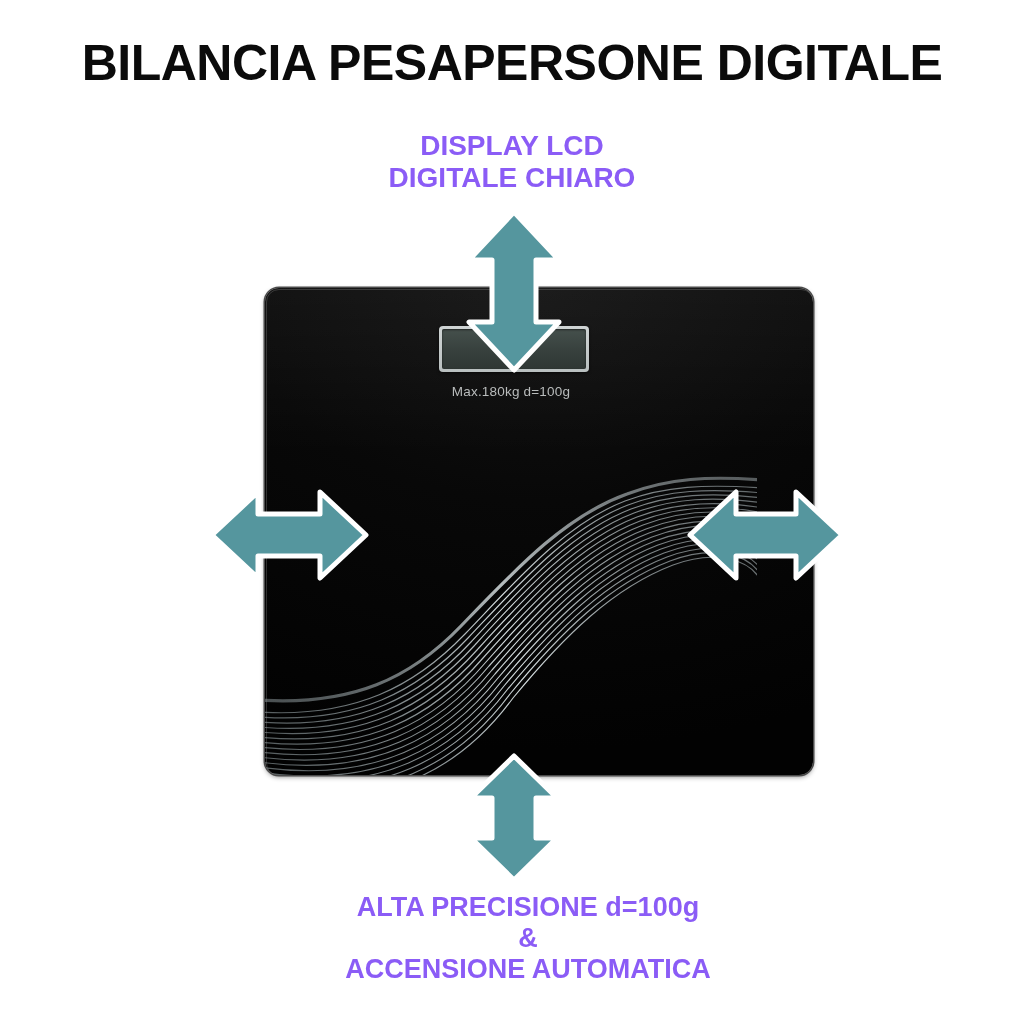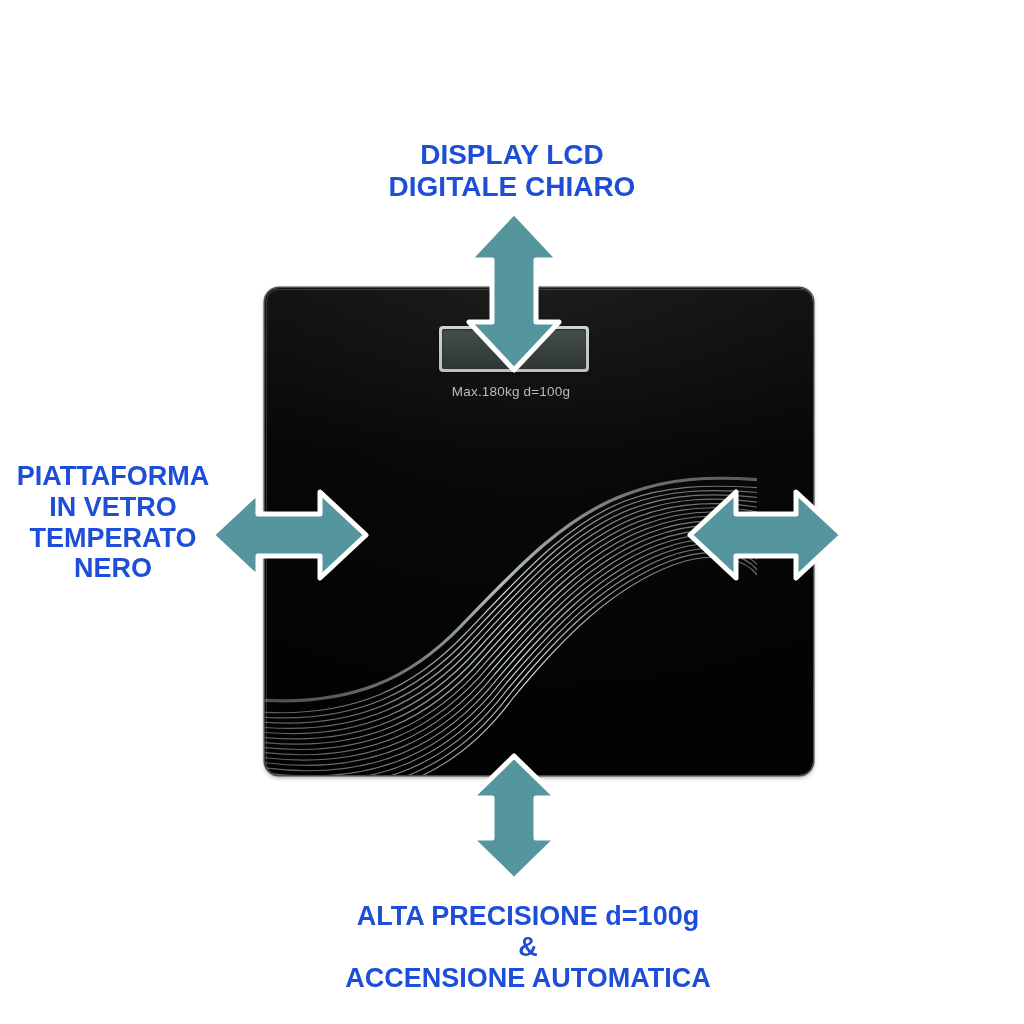--- a/index.html
+++ b/index.html
@@ -34,26 +34,25 @@
     font-weight: bold;
     letter-spacing: -0.5px;
     color: #0b0b0b;
     font-family: "Liberation Sans", sans-serif;
     white-space: nowrap;
   }
 
   
   .callout {
     position: absolute;
-    color: #1d4ed8;
+    color: #8b5cf6;
     font-weight: bold;
     font-family: "Liberation Sans", sans-serif;
     line-height: 1.14;
     white-space: pre-line;
-    margin-top: 9px;
   }
   .callout-top {
     left: 312px;
     top: 130px;
     width: 400px;
     text-align: center;
     font-size: 28px;
   }
   .callout-left {
     left: 2px;
@@ -161,20 +160,21 @@
   .arrow-top    { left: 462px; top: 208px;  width: 104px; height: 166px; }
   .arrow-bottom { left: 464px; top: 752px;  width: 100px; height: 132px; }
   .arrow-left   { left: 208px; top: 486px;  width: 162px; height: 98px;  }
   .arrow-right  { left: 686px; top: 486px;  width: 160px; height: 98px;  }
 </style>
 </head>
 <body>
 
 <div id="infographic">
 
+  <div class="title">BILANCIA PESAPERSONE DIGITALE</div>
 
   <div class="scale">
     <div class="scale-gloss"></div>
 
     <svg class="swoosh" viewBox="0 0 492 487" preserveAspectRatio="none" aria-hidden="true">
       <defs>
         <linearGradient id="swgrad" x1="0" y1="1" x2="1" y2="0">
           <stop offset="0%" stop-color="#9aa7ab" stop-opacity="0.55"></stop>
           <stop offset="50%" stop-color="#dfe8ea" stop-opacity="0.95"></stop>
           <stop offset="100%" stop-color="#aeb9bd" stop-opacity="0.55"></stop>
@@ -233,23 +233,19 @@
 
   <div class="arrow arrow-right">
     <svg viewBox="0 0 160 98" width="160" height="98" aria-hidden="true">
       <path d="M 4,49 L 50,6 L 50,28 L 110,28 L 110,6 L 156,49 L 110,92 L 110,70 L 50,70 L 50,92 Z" fill="#55969e" stroke="#ffffff" stroke-width="5" stroke-linejoin="round"></path>
     </svg>
   </div>
 
   <div class="callout callout-top">DISPLAY LCD
 DIGITALE CHIARO</div>
 
-  <div class="callout callout-left">PIATTAFORMA
-IN VETRO
-TEMPERATO
-NERO</div>
 
 
   <div class="callout callout-bottom">ALTA PRECISIONE d=100g
 &amp;
 ACCENSIONE AUTOMATICA</div>
 
 </div>
 
 </body></html>

